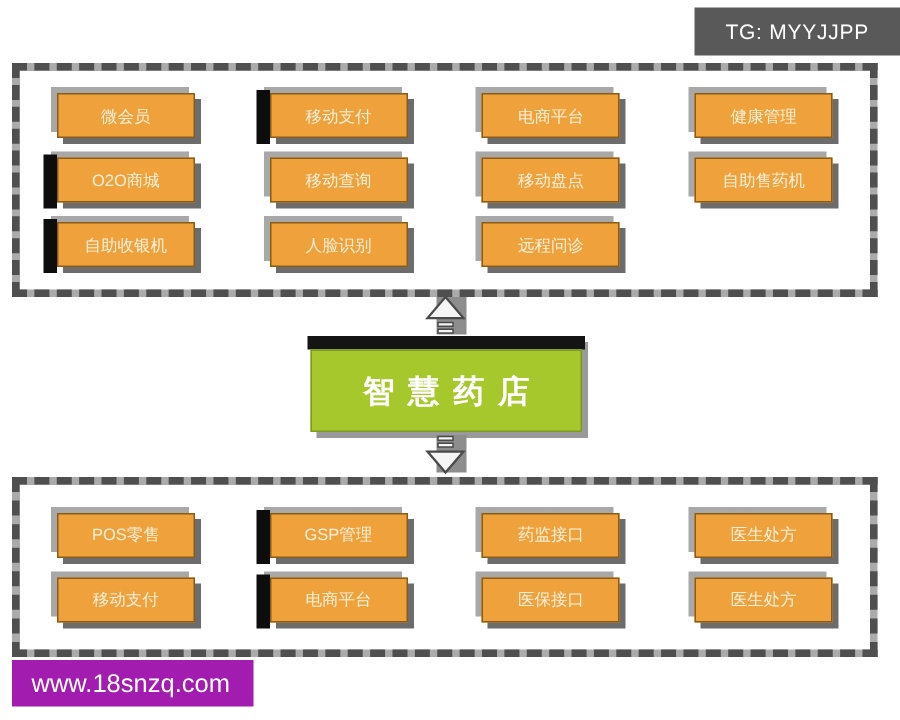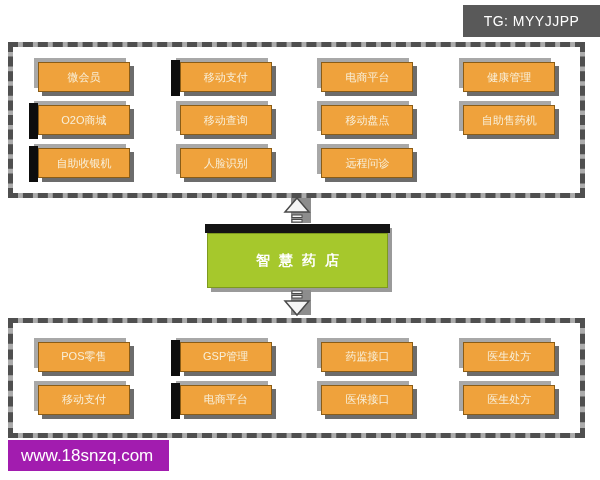--- a/index.html
+++ b/index.html
@@ -38,21 +38,21 @@
   }
   
   .center-node{
     position:absolute;left:207px;top:224px;width:181px;height:64px;box-sizing:border-box;
     box-shadow:4px 4px 0 #9a9a9a;
   }
   .center-bar{height:9px;background:#141414;margin:0 -2px;}
   .center-body{
     height:55px;background:#a6c82c;border:1px solid #7d9a1e;box-sizing:border-box;
     display:flex;align-items:center;justify-content:center;
-    color:#ffffff;font-size:14px;font-weight:bold;letter-spacing:9px;padding-left:9px;
+    color:#ffffff;font-size:21px;font-weight:bold;letter-spacing:9px;padding-left:9px;
   }
   .arrow{position:absolute;width:32px;height:30px;}
   .arrow-up{left:282px;top:196px;}
   .arrow-down{left:282px;top:288px;}
   .watermark{
     position:absolute;left:8px;top:440px;width:161px;height:31px;
     background:#a21caf;color:#ffffff;font-size:17px;
     display:flex;align-items:center;padding-left:13px;box-sizing:border-box;
   }
 </style>

